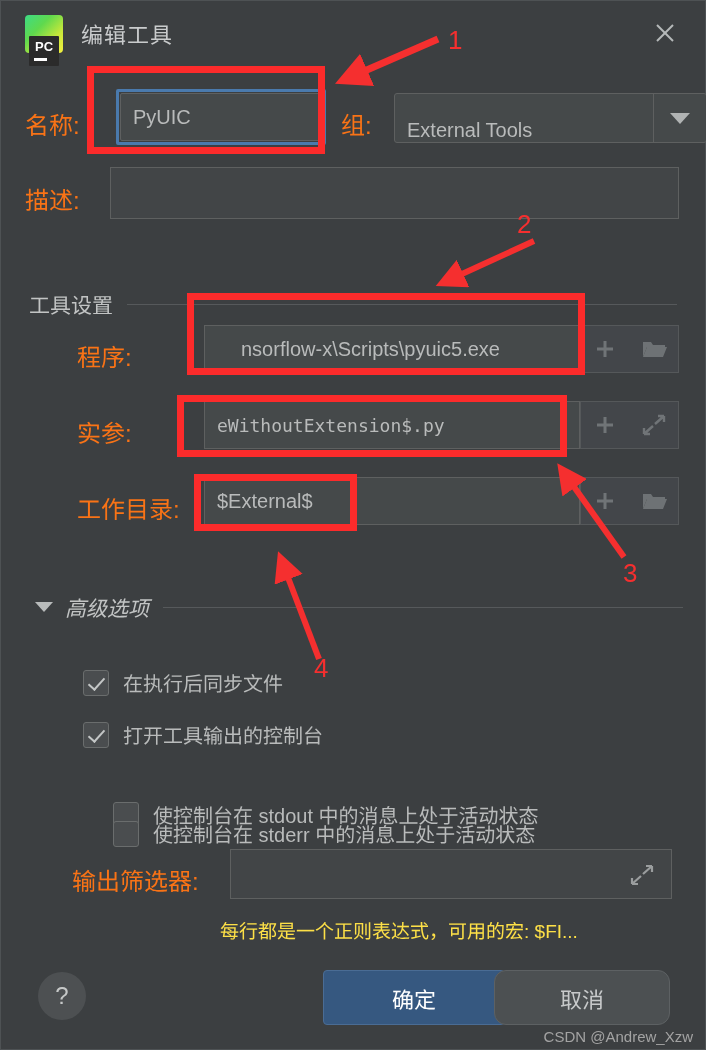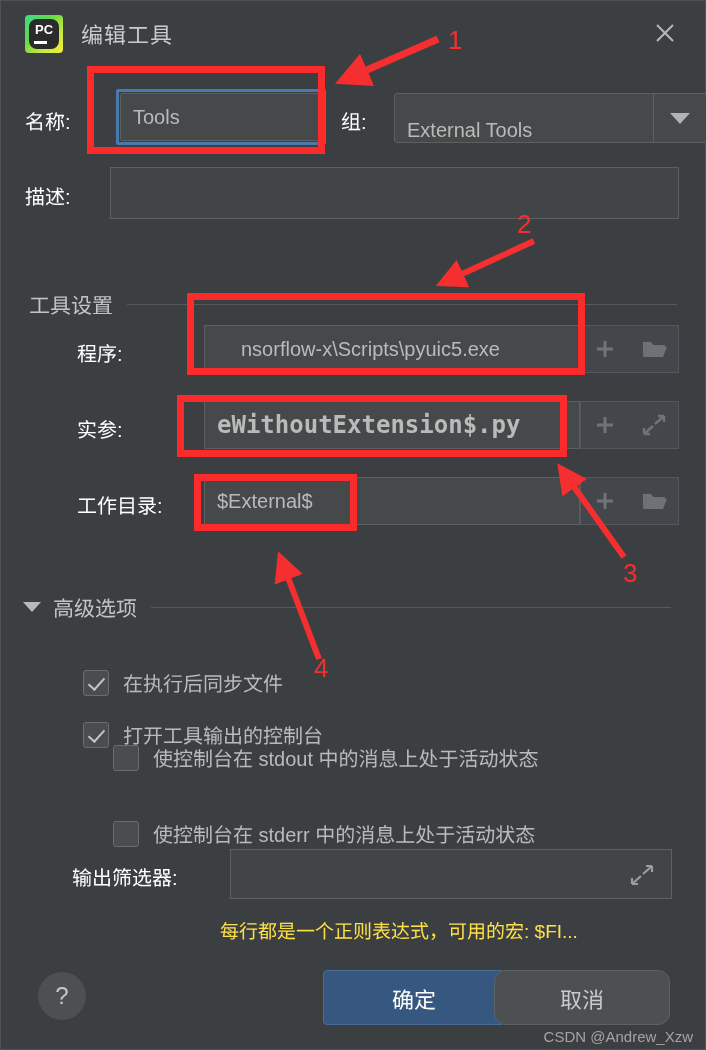--- a/index.html
+++ b/index.html
@@ -30,22 +30,23 @@
     position: absolute; left: 24px; top: 14px;
     width: 38px; height: 38px;
     border-radius: 4px;
     background: linear-gradient(135deg, #3ddb85 0%, #5fd94e 35%, #c8e83a 70%, #f2ef3f 100%);
     padding: 4px;
     box-sizing: border-box;
   }
   .app-icon .inner {
     width: 100%; height: 100%;
     background: #2b2b2b;
-    border-radius: 8px;
+    border-radius: 1px;
     position: relative;
+    margin-top: 17px;
   }
   .app-icon .pc {
     position: absolute; left: 0; right: 0; top: 3px;
     text-align: center;
     font-size: 13px; font-weight: bold;
     color: #ffffff;
     letter-spacing: 0px;
     font-family: "Liberation Sans", sans-serif;
   }
   .app-icon .bar {
@@ -60,40 +61,40 @@
   .close-btn {
     position: absolute; right: 28px; top: 18px;
     width: 28px; height: 28px;
     cursor: pointer;
   }
   .close-btn svg { display:block; }
 
   
   .lbl {
     position: absolute;
-    font-size: 20px;
-    color: #ffffff;
+    font-size: 24px;
+    color: #f97316;
     white-space: nowrap;
   }
 
   
   .field {
     position: absolute;
     background: #45494a;
     border: 1px solid #5e6060;
     box-sizing: border-box;
     color: #b9bbbb;
     font-size: 20px;
     display: flex;
     align-items: center;
     padding-left: 12px;
     overflow: hidden;
     white-space: nowrap;
   }
-  .field.mono { font-family: "DejaVu Sans Mono", monospace; font-size: 24px; font-weight: bold; }
+  .field.mono { font-family: "DejaVu Sans Mono", monospace; font-size: 18px; }
   .field.empty { background: #424547; }
 
   
   .focusring {
     position: absolute;
     border: 3px solid #4a7aad;
     border-radius: 2px;
     box-sizing: border-box;
     pointer-events: none;
   }
@@ -265,21 +266,21 @@
     <div class="dialog-title">编辑工具</div>
     <div class="close-btn">
       <svg width="28" height="28" viewBox="0 0 28 28">
         <line x1="6" y1="6" x2="22" y2="22" stroke="#b6b9ba" stroke-width="2"></line>
         <line x1="22" y1="6" x2="6" y2="22" stroke="#b6b9ba" stroke-width="2"></line>
       </svg>
     </div>
   </div>
 
   <div class="lbl" style="left:24px; top:105px;">名称:</div>
-  <div class="field" style="left:119px; top:92px; width:202px; height:48px; border-radius:2px;">Tools</div>
+  <div class="field" style="left:119px; top:92px; width:202px; height:48px; border-radius:2px;">PyUIC</div>
   <div class="focusring" style="left:115px; top:88px; width:210px; height:56px;"></div>
 
   <div class="lbl" style="left:340px; top:105px;">组:</div>
   <div class="combo" style="left:393px; top:92px; width:313px; height:50px;align-items:flex-end;">
     <div class="val">External Tools</div>
     <div class="arrowbox">
       <div class="tri-down"></div>
     </div>
   </div>
 
@@ -335,37 +336,37 @@
       </svg>
     </div>
     <div class="icobtn">
       <svg width="26" height="24" viewBox="0 0 26 24">
         <path d="M2 5 h8 l2 3 h12 v2 H6 L2 20 Z" fill="#6e7275"></path>
         <path d="M6 10 h20 l-4 10 H2 Z" fill="#6e7275"></path>
       </svg>
     </div>
   </div>
 
-  <div class="section" style="left:22px; top:591px;">
+  <div class="section" style="left:34px; top:591px;font-style:italic;">
     <div class="tri-right-down"></div>
     <div class="txt">高级选项</div>
     <div class="rule"></div>
   </div>
 
   <div class="cbrow" style="left:82px; top:648px;">
     <div class="cbox checked"></div>
     <div class="cblbl">在执行后同步文件</div>
   </div>
 
   <div class="cbrow" style="left:82px; top:700px;">
     <div class="cbox checked"></div>
     <div class="cblbl">打开工具输出的控制台</div>
   </div>
 
-  <div class="cbrow" style="left:112px; top:723px;">
+  <div class="cbrow" style="left:112px; top:780px;">
     <div class="cbox"></div>
     <div class="cblbl">使控制台在 stdout 中的消息上处于活动状态</div>
   </div>
 
   <div class="cbrow" style="left:112px; top:799px;">
     <div class="cbox"></div>
     <div class="cblbl">使控制台在 stderr 中的消息上处于活动状态</div>
   </div>
 
   <div class="lbl" style="left:71px; top:861px;">输出筛选器:</div>

